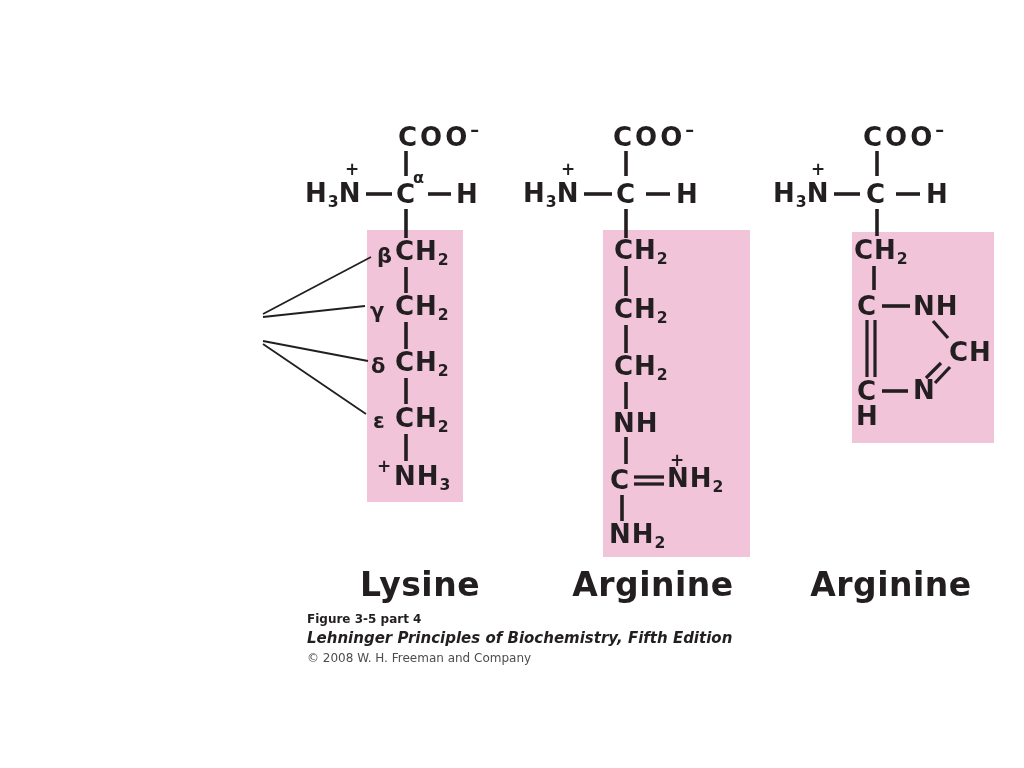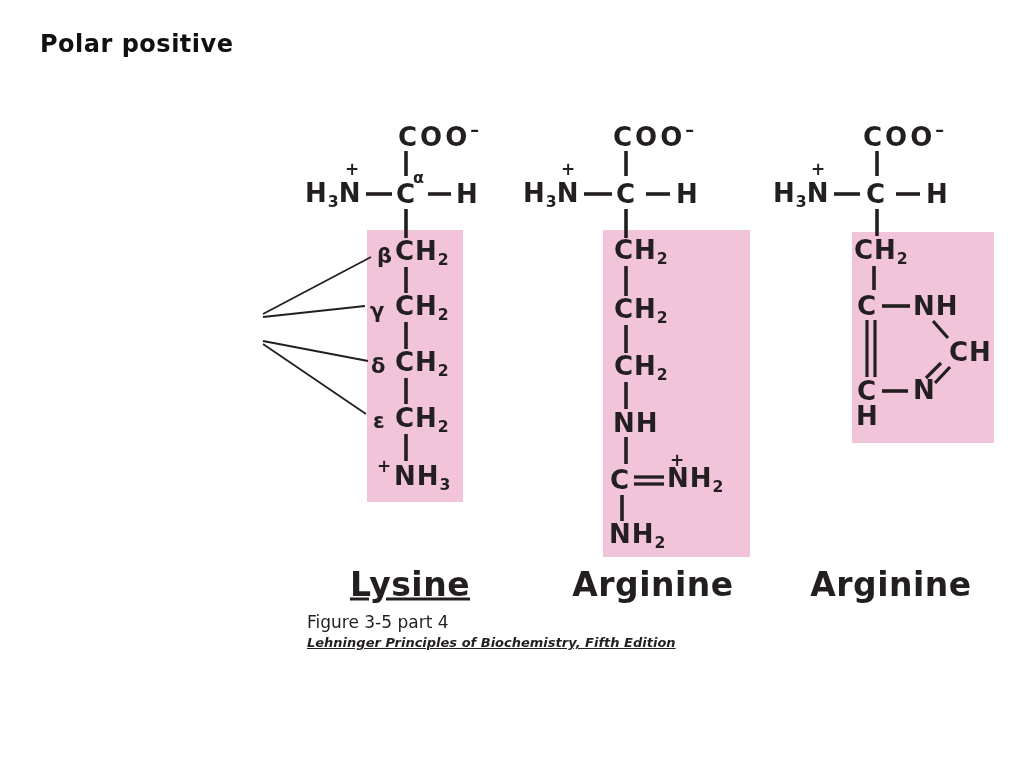--- a/index.html
+++ b/index.html
@@ -18,29 +18,28 @@
         font-weight:bold;font-size:26px;letter-spacing:1px;color:#231f20;}
   .atom sub{font-size:60%;vertical-align:-0.32em;letter-spacing:0;}
   .atom sup{font-size:68%;vertical-align:0.55em;letter-spacing:0;}
   .w{letter-spacing:3px;}
   .p{font-size:17px;letter-spacing:0;}
   .a{font-size:16px;letter-spacing:0;}
   .g{font-size:21px;font-weight:600;letter-spacing:0;}
   .aa-name{position:absolute;transform:translate(-50%,-50%);font-weight:bold;font-size:33px;
            letter-spacing:0.5px;color:#231f20;white-space:nowrap;}
   .caption{position:absolute;left:307px;top:612px;z-index:4;}
-  .cap1{font-weight:normal;font-size:17px;color:#231f20;margin-bottom:3px;}
-  .cap2{font-weight:bold;font-style:italic;font-size:13px;color:#231f20;margin-bottom:4px;text-decoration:underline;}
+  .cap1{font-weight:bold;font-size:12px;color:#231f20;margin-bottom:3px;}
+  .cap2{font-weight:bold;font-style:italic;font-size:15px;color:#231f20;margin-bottom:4px;}
   .cap3{font-size:12px;color:#4d4d4d;}
 </style>
 </head>
 <body>
 
 <div class="slide">
-  <div class="polar">Polar positive</div>
 
   <div id="boxes">
       <div class="hl" style="left: 367px; top: 230px; width: 96px; height: 272px; background: rgb(242, 196, 218);"></div>
       <div class="hl" style="left: 603px; top: 230px; width: 147px; height: 327px; background: rgb(242, 196, 218);"></div>
       <div class="hl" style="left: 852px; top: 232px; width: 142px; height: 211px; background: rgb(242, 196, 218);"></div>
     </div>
   <svg id="bond-layer" width="1024" height="768">
       <line x1="406" y1="151" x2="406" y2="176" stroke="#231f20" stroke-width="3.6" stroke-linecap="butt"></line>
       <line x1="366" y1="194" x2="392" y2="194" stroke="#231f20" stroke-width="3.6" stroke-linecap="butt"></line>
       <line x1="428" y1="194" x2="451" y2="194" stroke="#231f20" stroke-width="3.6" stroke-linecap="butt"></line>
@@ -87,21 +86,21 @@
       <span class="atom g" style="left: 377px; top: 256px;">β</span>
       <span class="atom " style="left: 395px; top: 253px;">CH<sub>2</sub></span>
       <span class="atom g" style="left: 370px; top: 311px;">γ</span>
       <span class="atom " style="left: 395px; top: 308px;">CH<sub>2</sub></span>
       <span class="atom g" style="left: 371px; top: 366px;">δ</span>
       <span class="atom " style="left: 395px; top: 364px;">CH<sub>2</sub></span>
       <span class="atom g" style="left: 373px; top: 421px;">ε</span>
       <span class="atom " style="left: 395px; top: 420px;">CH<sub>2</sub></span>
       <span class="atom p" style="left: 377px; top: 466px;">+</span>
       <span class="atom " style="left: 394px; top: 478px;">NH<sub>3</sub></span>
-      <div class="aa-name" style="left: 410px; top: 584px; text-decoration: underline;">Lysine</div>
+      <div class="aa-name" style="left: 420px; top: 584px;">Lysine</div>
       <span class="atom w" style="left: 613px; top: 136px;">COO<sup>–</sup></span>
       <span class="atom p" style="left: 561px; top: 169px;">+</span>
       <span class="atom " style="left: 523px; top: 195px;">H<sub>3</sub>N</span>
       <span class="atom " style="left: 616px; top: 194px;">C</span>
       <span class="atom " style="left: 676px; top: 194px;">H</span>
       <span class="atom " style="left: 614px; top: 252px;">CH<sub>2</sub></span>
       <span class="atom " style="left: 614px; top: 311px;">CH<sub>2</sub></span>
       <span class="atom " style="left: 614px; top: 368px;">CH<sub>2</sub></span>
       <span class="atom " style="left: 613px; top: 423px;">NH</span>
       <span class="atom " style="left: 610px; top: 480px;">C</span>
@@ -120,14 +119,15 @@
       <span class="atom " style="left: 857px; top: 391px;">C</span>
       <span class="atom " style="left: 913px; top: 390px;">N</span>
       <span class="atom " style="left: 856px; top: 416px;">H</span>
       <span class="atom " style="left: 949px; top: 352px;">CH</span>
       <div class="aa-name" style="left: 891px; top: 584px;">Arginine</div>
     </div>
 
   <div class="caption">
     <div class="cap1">Figure 3-5 part 4</div>
     <div class="cap2">Lehninger Principles of Biochemistry, Fifth Edition</div>
+    <div class="cap3">© 2008 W. H. Freeman and Company</div>
   </div>
 </div>
 
 </body></html>

